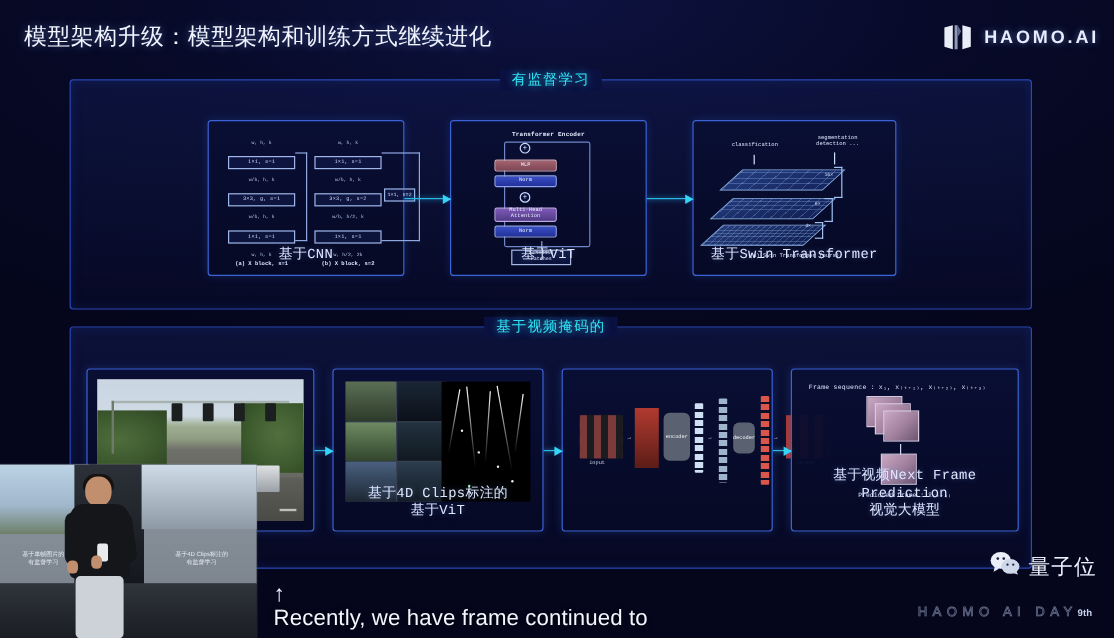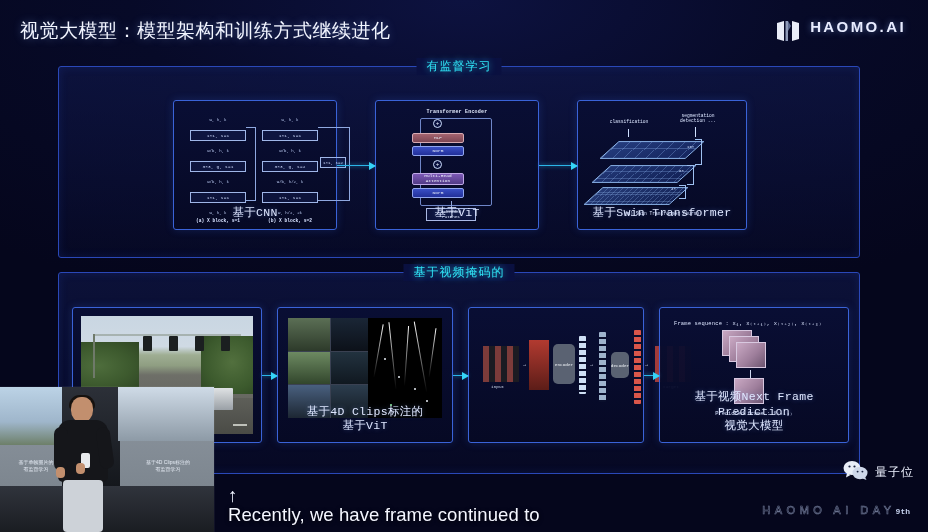--- a/index.html
+++ b/index.html
@@ -17,21 +17,21 @@
   }
 
   
   .header { position:absolute; left:0; top:0; width:928px; height:62px; }
   .title {
     position:absolute; left:20px; top:18px;
     font-size:19px; color:#f2f5ff; letter-spacing:.5px;
     text-shadow:0 0 8px rgba(130,170,255,.45);
     white-space:nowrap;
   }
-  .brand { position:absolute; right:22px; top:18px; display:flex; align-items:flex-start; gap:9px; }
+  .brand { position:absolute; right:12px; top:18px; display:flex; align-items:center; gap:9px; }
   .brand-mark { width:26px; height:26px; position:relative; }
   .brand-text {
     font-size:15px; letter-spacing:2.4px; color:#e8ecff; font-weight:700;
     text-shadow:0 0 6px rgba(140,180,255,.5);
   }
 
   
   .section {
     position:absolute;
     border:1px solid #2a48b8;
@@ -206,36 +206,36 @@
   }
   .sub-arrow { font-size:19px; color:#eef2ff; line-height:17px; }
   .sub-text {
     font-size:18.5px; color:#f4f6ff; letter-spacing:.1px;
     text-shadow:0 1px 4px rgba(0,0,0,.8);
     white-space:nowrap;
   }
 
   
   #wm-qbit { position:absolute; right:14px; bottom:48px; display:flex; align-items:center; gap:6px; }
-  .wm-text { font-size:12px; color:#eef2ff; letter-spacing:1px; }
+  .wm-text { font-size:18px; color:#eef2ff; letter-spacing:1px; }
   #wm-day {
     position:absolute; right:18px; bottom:16px;
     font-size:11px; letter-spacing:4.5px; color:transparent;
     -webkit-text-stroke:.6px rgba(190,205,240,.55);
     white-space:nowrap;
   }
-  #wm-day .ord { font-size:8px; letter-spacing:0; color:#c6d2ee; -webkit-text-stroke:0; font-weight:bold;font-family:Liberation Mono, monospace; }
+  #wm-day .ord { font-size:8px; letter-spacing:0; color:#c6d2ee; -webkit-text-stroke:0; font-weight:bold; }
 </style>
 </head>
 <body>
 
 <div id="slide">
 
   <div class="header">
-    <div class="title">视觉大模型：模型架构和训练方式继续进化</div>
+    <div class="title">模型架构升级：模型架构和训练方式继续进化</div>
     <div class="brand">
       <span class="brand-mark">
         <svg width="26" height="26" viewBox="0 0 26 26">
           <polygon points="2,5 9,3 9,23 2,21" fill="#e9edf8"></polygon>
           <polygon points="10.5,3 13,3 13,23 10.5,23" fill="#8e9ab8"></polygon>
           <polygon points="13,3 16,8 13,13" fill="#5d6b90"></polygon>
           <polygon points="17,3 24,5 24,21 17,23" fill="#e9edf8"></polygon>
         </svg>
       </span>
       <span class="brand-text">HAOMO.AI</span>

